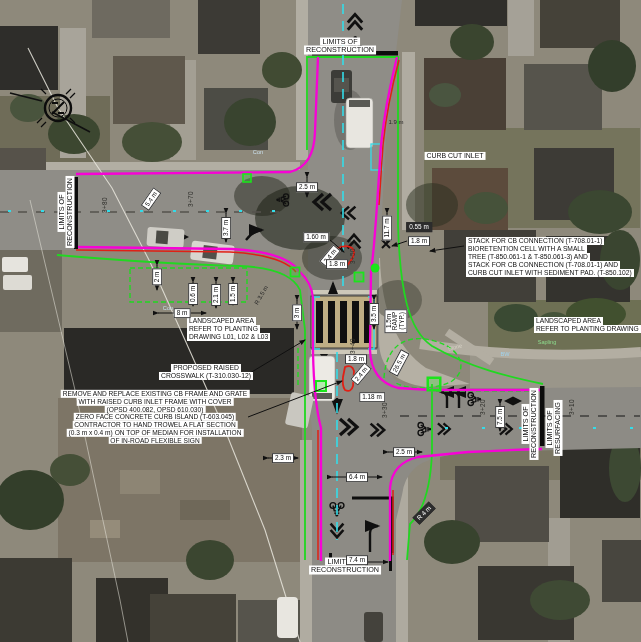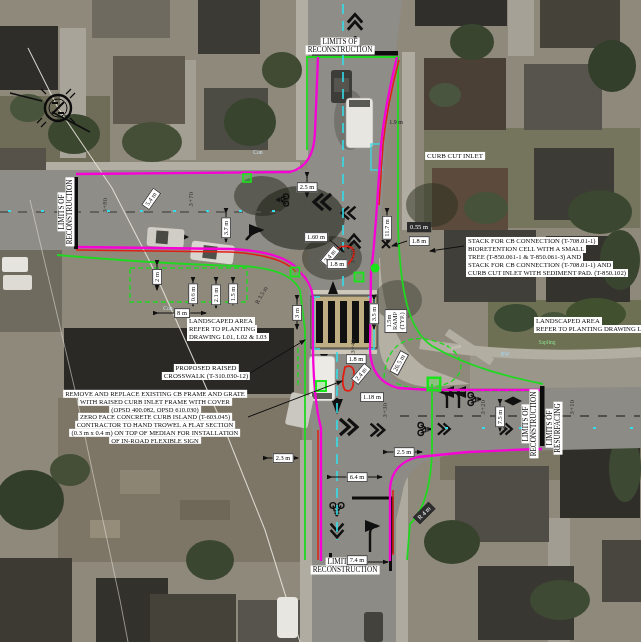--- a/index.html
+++ b/index.html
@@ -1,17 +1,17 @@
 <!DOCTYPE html>
 <html><head>
 <meta charset="utf-8">
 <style>
   html,body{margin:0;padding:0;background:#1b1b1b;}
   #stage{position:relative;width:641px;height:642px;overflow:hidden;
-         font-family:Liberation Serif, serif;background:#8e8a7e;}
+         font-family:Liberation Sans, sans-serif;background:#8e8a7e;}
   #stage svg{position:absolute;left:0;top:0;}
   #label-layer{position:absolute;left:0;top:0;width:641px;height:642px;z-index:6;pointer-events:none;}
   .ann{position:absolute;font-size:6.8px;line-height:1.18;color:#0f0f0f;
        transform-origin:center;white-space:nowrap;}
   .ann span{display:block;background:#ffffff;padding:0 2px;width:max-content;}
   .ann.center span{margin:0 auto;text-align:center;}
   .chip{position:absolute;background:#ffffff;color:#0d0d0d;font-size:6.4px;line-height:1.05;
         padding:0.5px 2px;border:0.7px solid #3a3a3a;white-space:nowrap;transform-origin:center;text-align:center;}
   .chip.d{background:#2d2d2d;color:#ffffff;border-color:#2d2d2d;}
   .chip.p{background:transparent;border:none;color:#262626;font-size:6px;}

